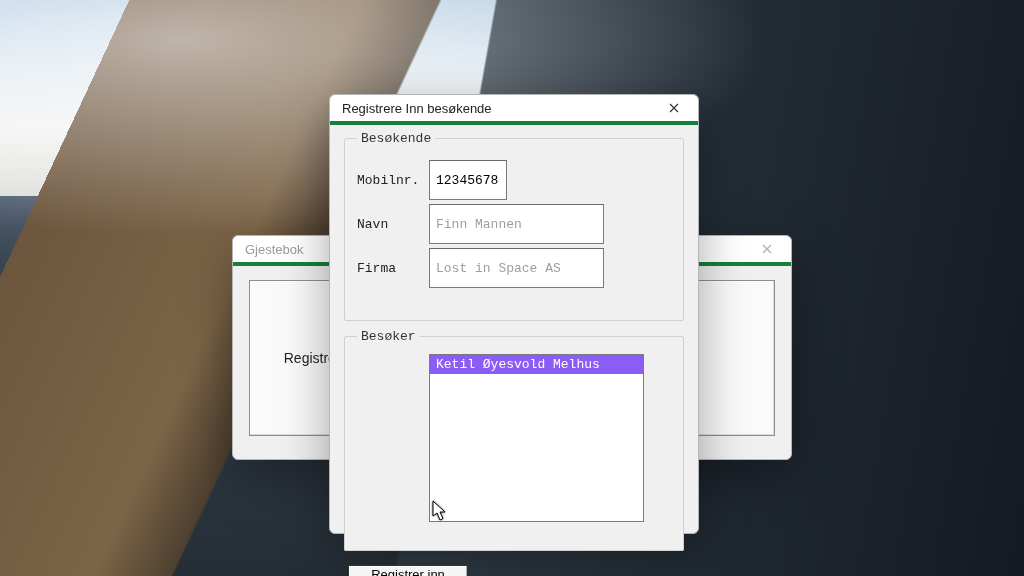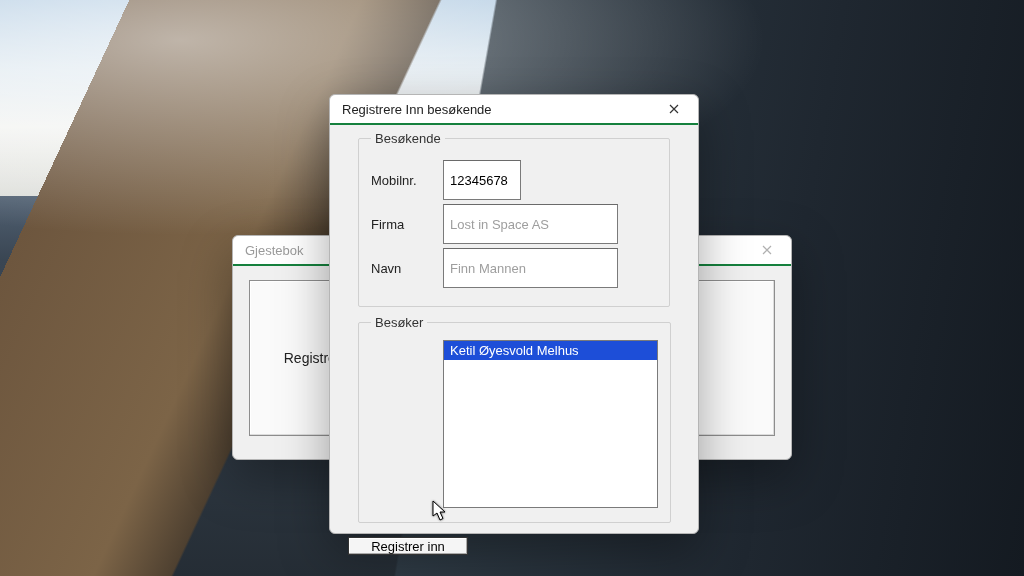--- a/index.html
+++ b/index.html
@@ -28,21 +28,21 @@
       linear-gradient(#8db4d6, #bcd3e6);
   }
 
   
   .win {
     position:absolute; background:#f0f0f0;
     border:1px solid #b5b5b5; border-radius:6px;
     box-shadow: 0 18px 50px rgba(0,0,0,.35);
   }
   .titlebar { display:flex; align-items:center; height:30px;
-    padding:0 6px 0 12px; border-bottom:2px solid #15803d;
+    padding:0 6px 0 12px; border-bottom:4px solid #15803d;
     border-radius:6px 6px 0 0; background:#fff;gap:15px;}
   .titlebar .title { flex:1; }
   .titlebar.inactive .title { color:#9a9a9a; }
   .closebtn { width:36px; height:26px; display:flex; align-items:center;
     justify-content:center; border-radius:3px; cursor:default; }
   .closebtn.inactive { color:#b0b0b0; }
   .closebtn svg { width:10px; height:10px; }
 
   
   .gjestebok { left:232px; top:235px; width:560px; height:225px; z-index:1; }
@@ -51,37 +51,37 @@
     flex:1; height:156px; border:1px solid #8d8d8d; background:#fafafa;
     display:flex; align-items:center; justify-content:center;
     box-shadow: inset -1px -1px 0 #dcdcdc, inset 1px 1px 0 #fff;
     font-size:14px;
   }
 
   
   .modal { left:329px; top:94px; width:370px; height:440px; z-index:2; }
   .modal .body { padding:6px 14px 12px; }
 
-  fieldset { border:1px solid #d0d0d0; border-radius:2px; margin:0 14px 8px; padding:10px 12px 14px; background:#f0f0f0;}
+  fieldset { border:1px solid #d0d0d0; border-radius:2px; margin:0 0 8px; padding:10px 12px 28px; background:#f0f0f0;font-family:Liberation Mono, monospace;}
   legend { padding:0 4px; color:#333; }
   .row { display:flex; align-items:center; margin:4px 0; }
   .row label { width:72px; }
   .row input {
     height:40px; padding:0 6px; font:inherit;
     border:1px solid #7a7a7a; border-top-color:#6a6a6a; background:#fff;
   }
   .inp-mob  { width:78px; }
   .inp-firma{ width:175px; margin-left:0; }
   .inp-navn { width:175px; }
   input::placeholder { color:#9e9e9e; }
 
   .listbox { width:215px; height:168px; margin-left:72px;
     border:1px solid #7a7a7a; background:#fff; overflow:hidden; }
   .listbox .item { padding:2px 6px; }
-  .listbox .item.sel { background:#1d4ed8; color:#fff; }
+  .listbox .item.sel { background:#8b5cf6; color:#fff; }
 
   .register-btn { width:120px; height:18px; margin-top:6px; margin-left:4px;
     border:1px solid #333; background:#f5f5f5; font:inherit; cursor:default;
     box-shadow: inset -1px -1px 0 #aaa, inset 1px 1px 0 #fff; }
 
   
   .cursor { position:absolute; left:432px; top:500px; z-index:3; pointer-events:none;}
   .cursor svg { width:16px; height:22px; filter: drop-shadow(0 0 1px rgba(0,0,0,.6)); }
 </style>
 </head>
@@ -114,26 +114,26 @@
     </div>
   </div>
   <div class="body">
     <fieldset>
       <legend>Besøkende</legend>
       <div class="row">
         <label>Mobilnr.</label>
         <input class="inp-mob" value="12345678" style="">
       </div>
       <div class="row">
+        <label>Navn</label>
+        <input class="inp-navn" placeholder="Finn Mannen" style="">
+      </div>
+      <div class="row">
         <label>Firma</label>
         <input class="inp-firma" placeholder="Lost in Space AS" style="">
-      </div>
-      <div class="row">
-        <label>Navn</label>
-        <input class="inp-navn" placeholder="Finn Mannen" style="">
       </div>
     </fieldset>
 
     <fieldset>
       <legend>Besøker</legend>
       <div class="listbox">
         <div class="item sel">Ketil Øyesvold Melhus</div>
       </div>
     </fieldset>
 

